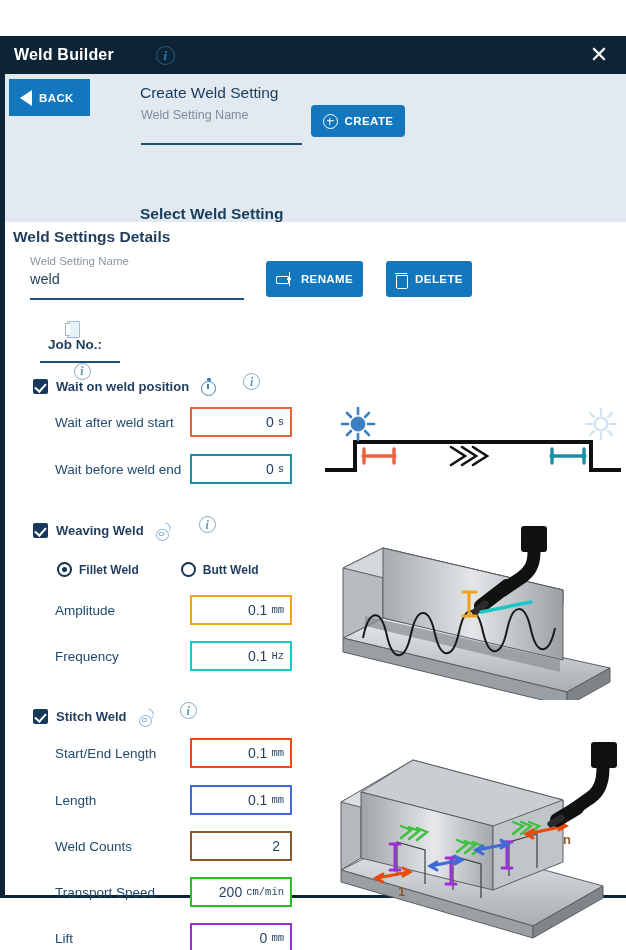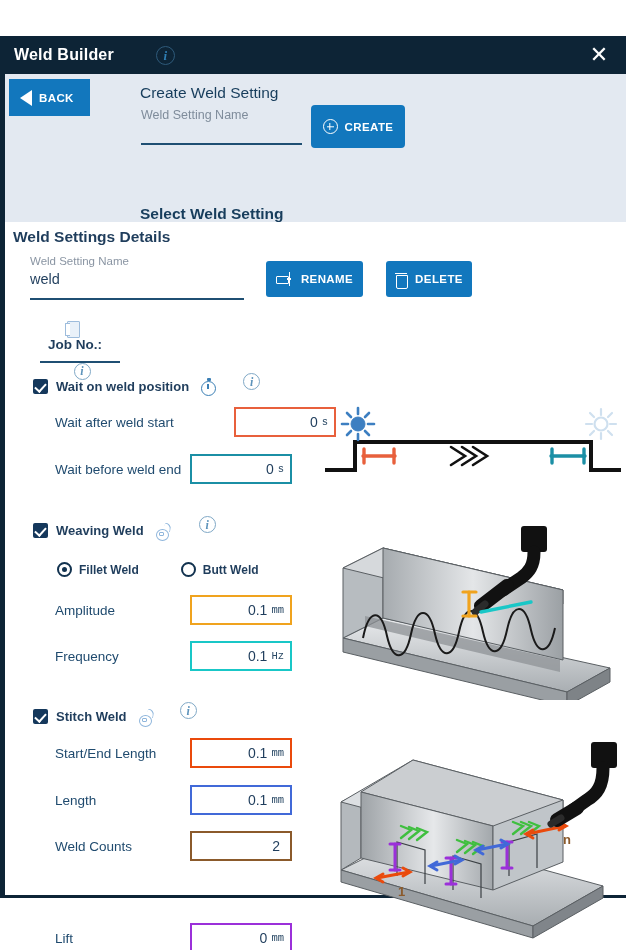--- a/index.html
+++ b/index.html
@@ -97,21 +97,21 @@
   }
   .create-line {
     position: absolute;
     left: 136px; top: 69px;
     width: 161px; height: 1.6px;
     background: #1f4f73;
   }
   .create-btn {
     position: absolute;
     left: 306px; top: 31px;
-    width: 94px; height: 43px;
+    width: 94px; height: 32px;
     background: #1277bd;
     border-radius: 4px;
     display: flex; align-items: center; justify-content: center;
     gap: 7px;
     cursor: pointer;
   }
   .plus-ico {
     width: 15px; height: 15px;
     border: 1.4px solid #ffffff;
     border-radius: 50%;
@@ -375,21 +375,21 @@
 
     <div class="grp" style="left:28px; top:156px;">
       <div class="cb"></div>
       <div class="grp-label">Wait on weld position</div>
       <div class="ic-stopwatch" style="margin-left:3px;">
           <i></i>
         </div>
       <div class="info-ico" style="margin-left:19px; margin-top:-9px;">i</div>
     </div>
 
-    <div class="frow" style="left:50px; top:185px;gap:44px;">
+    <div class="frow" style="left:50px; top:185px;">
       <div class="flabel">Wait after weld start</div>
       <div class="fbox" style="border-color:#e8603c;">
         <div class="fval">0</div>
         <div class="funit">s</div>
       </div>
     </div>
 
     <div class="frow" style="left:50px; top:232px;">
       <div class="flabel">Wait before weld end</div>
       <div class="fbox" style="border-color:#1b8fa5;">
@@ -545,20 +545,27 @@
     </div>
 
     <div class="frow" style="left:50px; top:609px;">
       <div class="flabel">Weld Counts</div>
       <div class="fbox" style="border-color:#8b5a2b;">
         <div class="fval">2</div>
         <div class="funit"></div>
       </div>
     </div>
 
+    <div class="frow" style="left:50px; top:655px;">
+      <div class="flabel">Transport Speed</div>
+      <div class="fbox" style="border-color:#22c322;">
+        <div class="fval">200</div>
+        <div class="funit">cm/min</div>
+      </div>
+    </div>
 
     <div class="frow" style="left:50px; top:701px;">
       <div class="flabel">Lift</div>
       <div class="fbox" style="border-color:#9b30d9;">
         <div class="fval">0</div>
         <div class="funit">mm</div>
       </div>
     </div>
 
     <svg class="illus" style="left:330px; top:508px;" width="290" height="210" viewBox="0 0 290 210">

